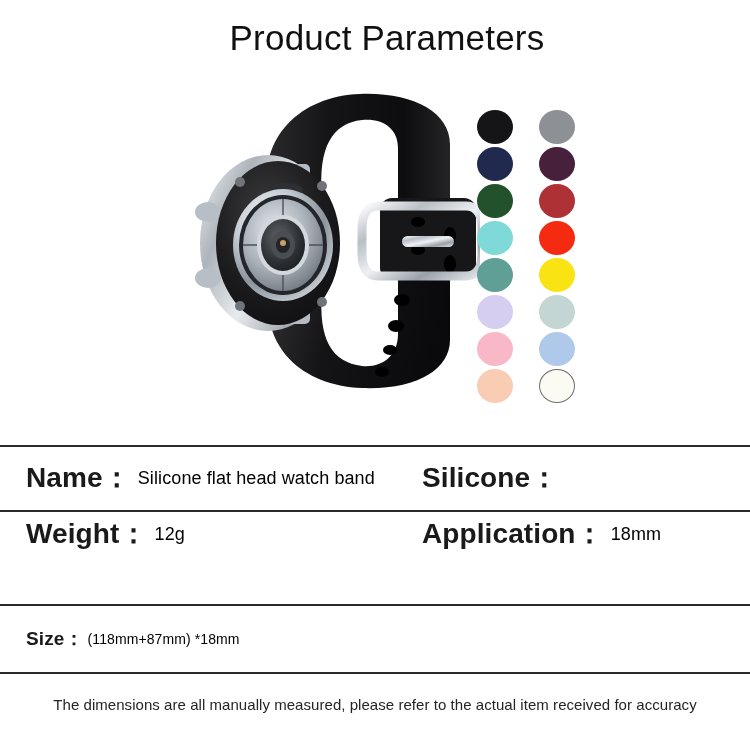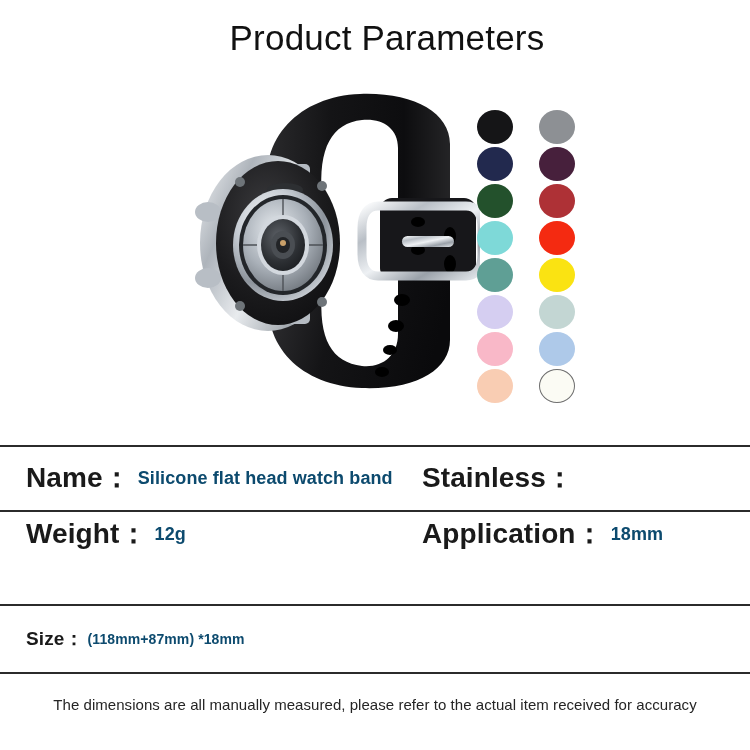--- a/index.html
+++ b/index.html
@@ -107,22 +107,22 @@
   .cell.col-right { left: 422px; }
 
   .spec-label {
     font-size: 28px;
     font-weight: 700;
     color: #1a1a1a;
     letter-spacing: 0.1px;
   }
   .spec-value {
     font-size: 18px;
-    font-weight: 700;
-    color: #0c4a6e;
+    font-weight: 400;
+    color: #000000;
     margin-left: 7px;
     letter-spacing: 0.1px;
   }
 
   
   .size-row {
     position: absolute;
     top: 606px;
     left: 0;
     width: 750px;
@@ -283,21 +283,21 @@
 </div>
 
 <div class="divider" id="divider-top"></div>
 
 <div class="spec-row" id="row-name">
   <div class="cell col-left">
     <span class="spec-label">Name：</span>
     <span class="spec-value">Silicone flat head watch band</span>
   </div>
   <div class="cell col-right">
-    <span class="spec-label">Stainless：</span>
+    <span class="spec-label">Silicone：</span>
   </div>
 </div>
 
 <div class="divider" id="divider-mid"></div>
 
 <div class="spec-row" id="row-weight">
   <div class="cell col-left">
     <span class="spec-label">Weight：</span>
     <span class="spec-value">12g</span>
   </div>

